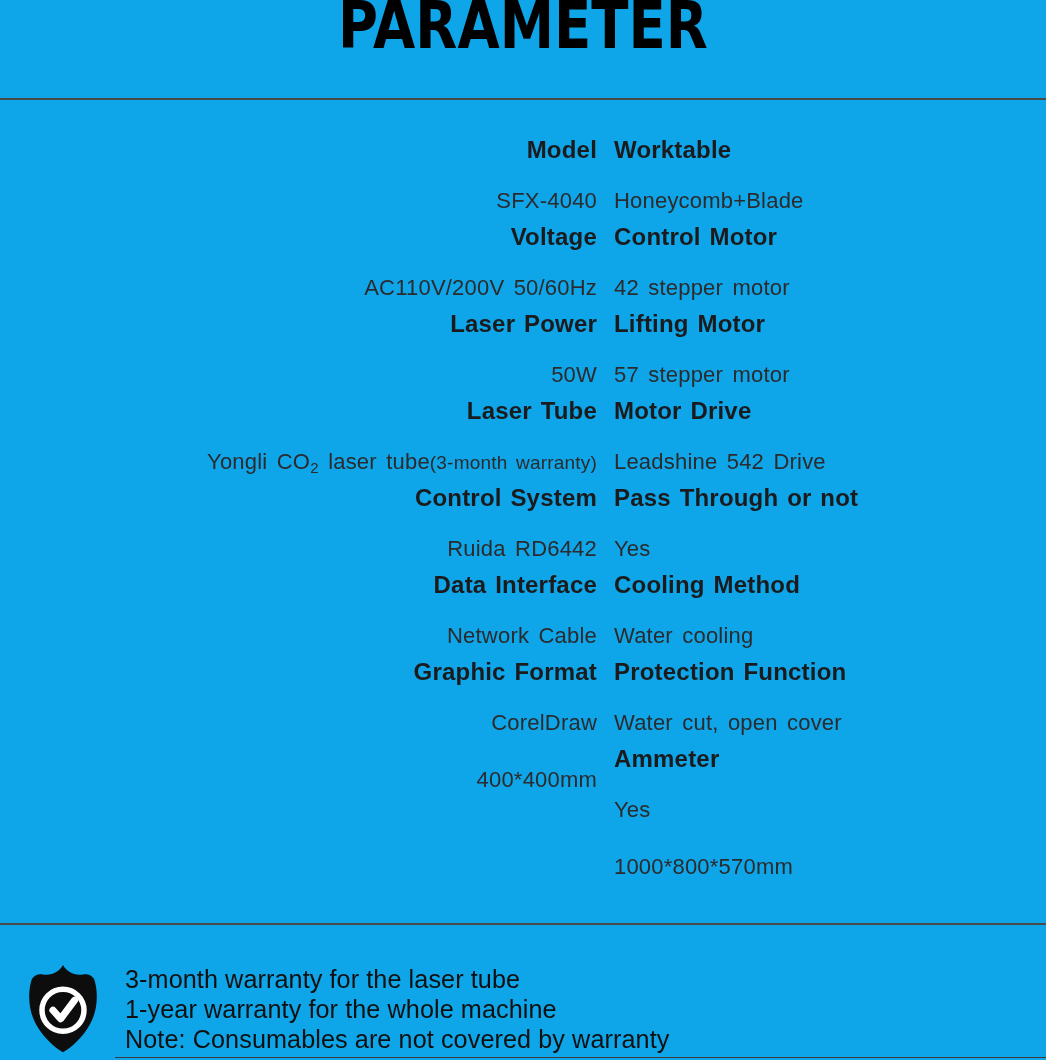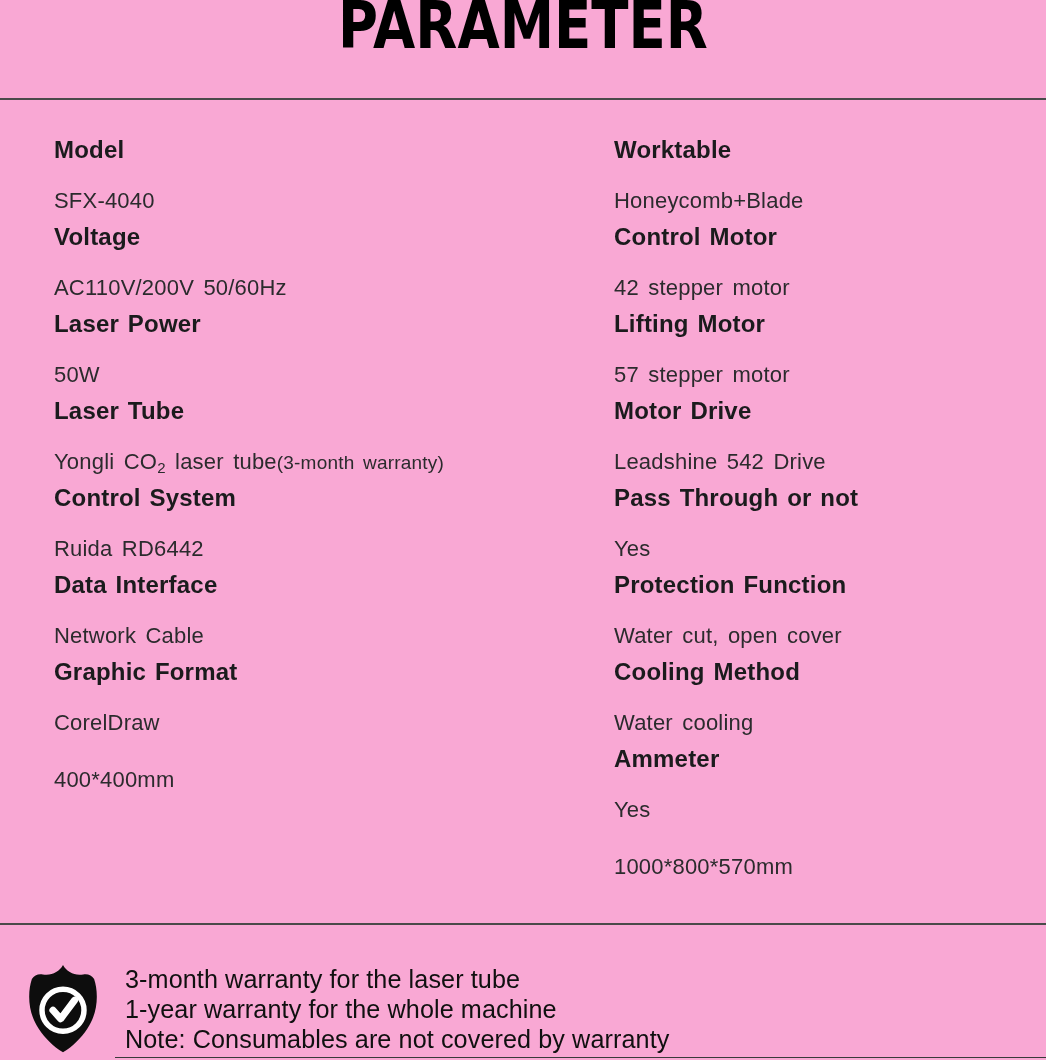--- a/index.html
+++ b/index.html
@@ -4,21 +4,21 @@
 <style>
   html,body{margin:0;padding:0;}
   body{
     width:1046px;height:1060px;
     background:#ffffff;
     font-family:"Liberation Sans", sans-serif;
     color:#1d1d1f;
     overflow:hidden;
     position:relative;
   }
-  .page{position:absolute;inset:0;width:1046px;height:1060px;background:#f9a8d4;}
+  .page{position:absolute;inset:0;width:1046px;height:1060px;background:#0ea5e9;}
 
   
   .title{
     position:absolute;top:-9px;left:0;right:0;
     margin:0;text-align:center;
     font-family:"DejaVu Sans", sans-serif;
     font-size:65px;line-height:70px;font-weight:700;
     color:#000;
     transform:scaleX(0.84);
     letter-spacing:0px;
@@ -26,21 +26,21 @@
   }
 
   
   .divider{position:absolute;left:0;width:1046px;height:1.6px;background:#4a4a4a;}
   .divider-top{top:98px;}
   .divider-mid{top:923px;}
   .footer-underline{position:absolute;left:115px;top:1056.5px;width:931px;height:1.6px;background:#3a3a3a;}
 
   
   .col{position:absolute;top:135px;}
-  .col-left{left:54px;width:560px;}
+  .col-left{left:37px;width:560px;text-align:right;}
   .col-right{left:614px;width:430px;}
   .spec-row{height:87px;}
   .spec-label{
     font-size:24px;line-height:30px;font-weight:700;
     color:#1b1b1d;letter-spacing:0.2px;word-spacing:0.08em;
   }
   .spec-value{
     margin-top:23px;
     font-size:22px;line-height:26px;font-weight:400;
     color:#2b2b2d;letter-spacing:0.2px;word-spacing:0.14em;
@@ -117,26 +117,26 @@
       </div>
       <div class="spec-row">
         <div class="spec-label">Motor Drive</div>
         <div class="spec-value">Leadshine 542 Drive</div>
       </div>
       <div class="spec-row">
         <div class="spec-label">Pass Through or not</div>
         <div class="spec-value">Yes</div>
       </div>
       <div class="spec-row">
+        <div class="spec-label">Cooling Method</div>
+        <div class="spec-value">Water cooling</div>
+      </div>
+      <div class="spec-row">
         <div class="spec-label">Protection Function</div>
         <div class="spec-value">Water cut, open cover</div>
-      </div>
-      <div class="spec-row">
-        <div class="spec-label">Cooling Method</div>
-        <div class="spec-value">Water cooling</div>
       </div>
       <div class="spec-row">
         <div class="spec-label">Ammeter</div>
         <div class="spec-value">Yes</div>
       </div>
       <div class="spec-row">
         <div class="spec-value">1000*800*570mm</div>
       </div>
     </div>
 

